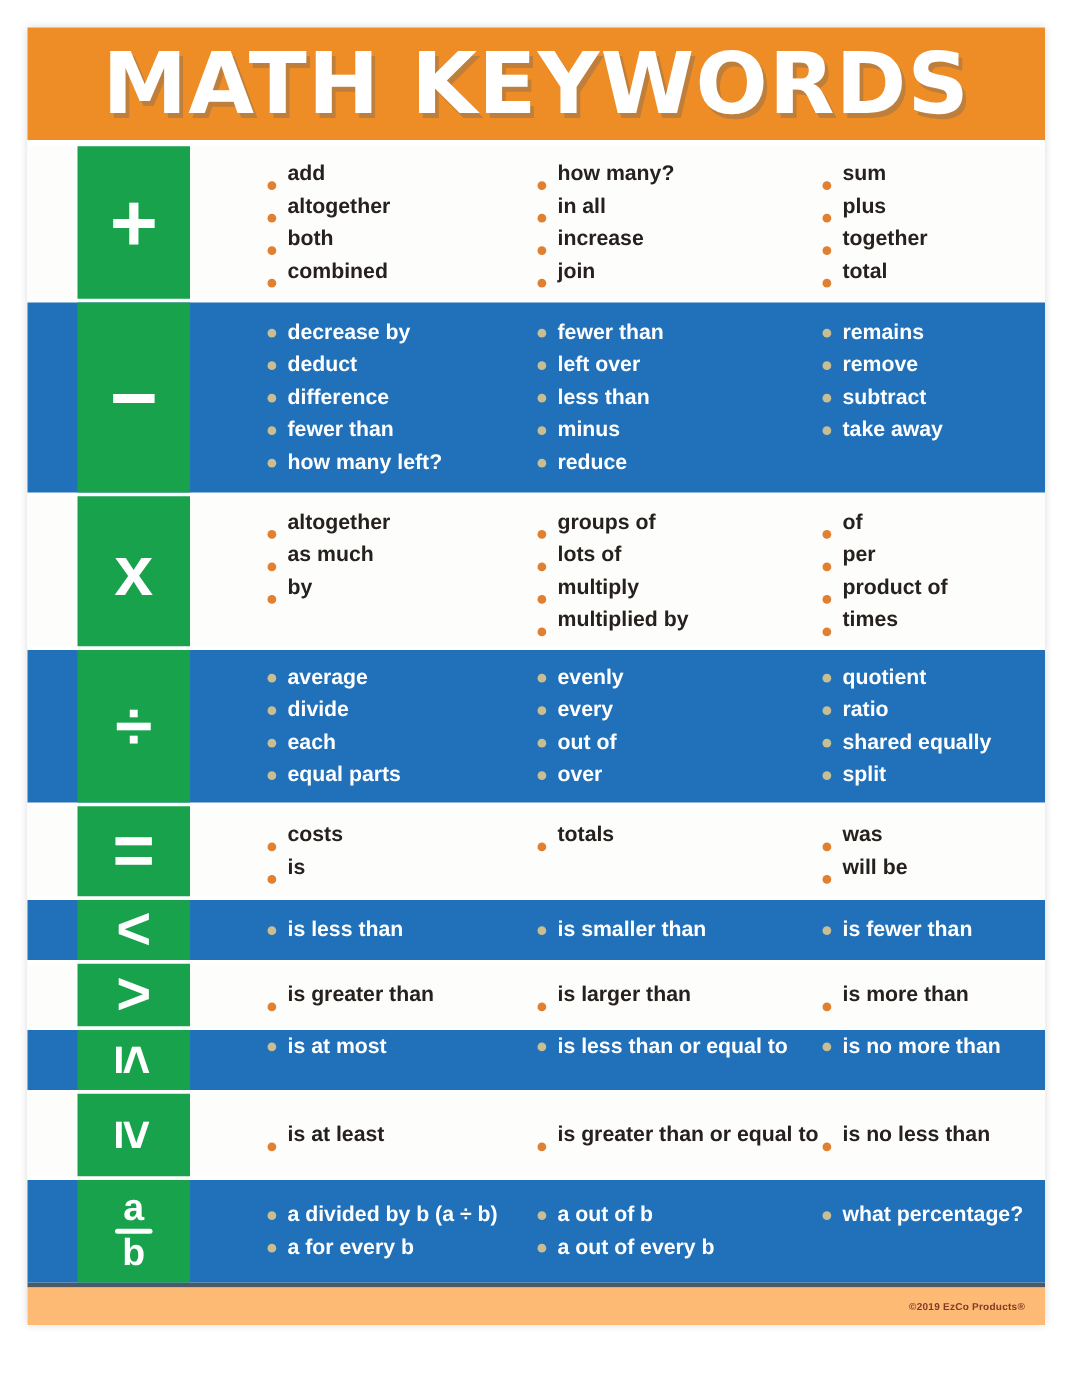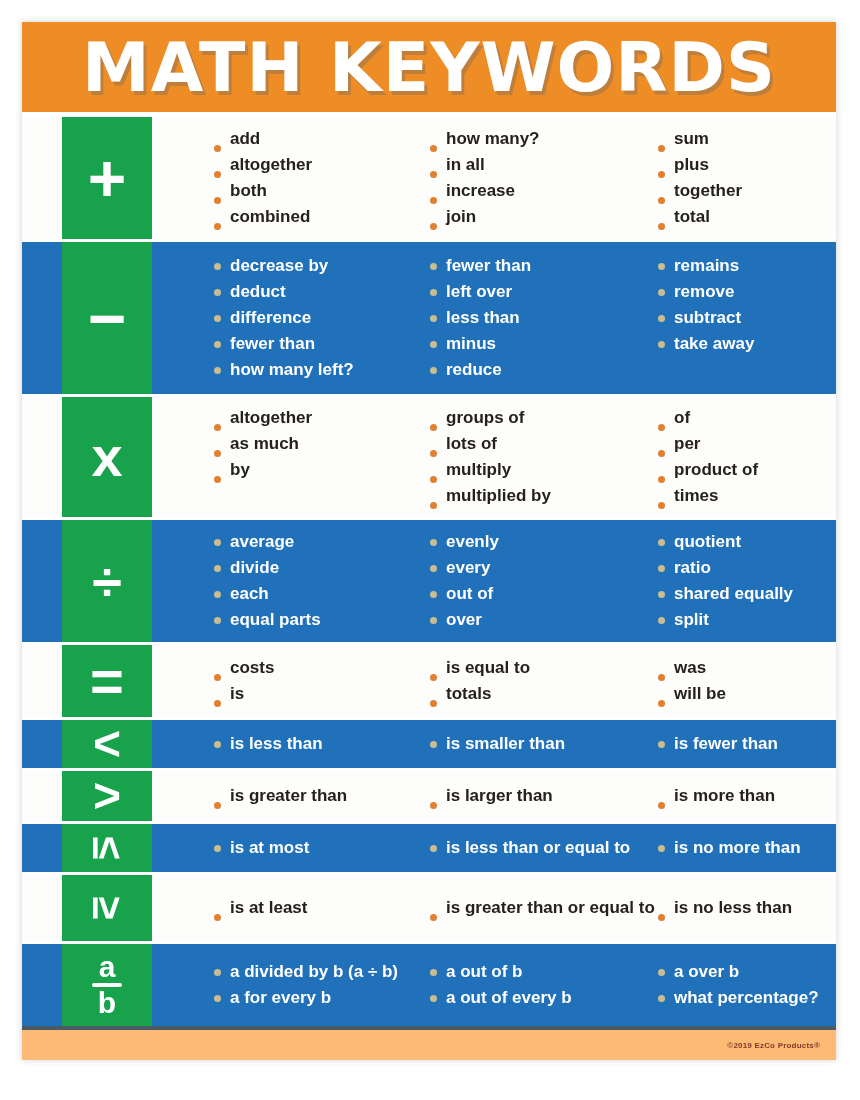--- a/index.html
+++ b/index.html
@@ -330,24 +330,20 @@
               <span class="txt">costs</span>
             </li>
             <li class="kw">
               <span class="dot"></span>
               <span class="txt">is</span>
             </li>
           </ul>
           <ul class="col col2">
             <li class="kw">
               <span class="dot"></span>
-              <span class="txt">is equal to</span>
-            </li>
-            <li class="kw">
-              <span class="dot"></span>
               <span class="txt">totals</span>
             </li>
           </ul>
           <ul class="col col3">
             <li class="kw">
               <span class="dot"></span>
               <span class="txt">was</span>
             </li>
             <li class="kw">
               <span class="dot"></span>
@@ -406,21 +402,21 @@
               <span class="txt">is more than</span>
             </li>
           </ul>
         </div>
       </div>
       <div class="row blue" style="min-height: 48px;">
         <div class="left-strip"></div>
         <div class="sym">
           <span class="glyph rot" style="font-size: 42px;">≤</span>
         </div>
-        <div class="content" style="padding-top: 11px;">
+        <div class="content" style="">
           <ul class="col col1">
             <li class="kw">
               <span class="dot"></span>
               <span class="txt">is at most</span>
             </li>
           </ul>
           <ul class="col col2">
             <li class="kw">
               <span class="dot"></span>
               <span class="txt">is less than or equal to</span>
@@ -484,24 +480,20 @@
             <li class="kw">
               <span class="dot"></span>
               <span class="txt">a out of b</span>
             </li>
             <li class="kw">
               <span class="dot"></span>
               <span class="txt">a out of every b</span>
             </li>
           </ul>
           <ul class="col col3">
-            <li class="kw">
-              <span class="dot"></span>
-              <span class="txt">a over b</span>
-            </li>
             <li class="kw">
               <span class="dot"></span>
               <span class="txt">what percentage?</span>
             </li>
           </ul>
         </div>
       </div>
     </div>
 
   <div class="sep-dark"></div>

